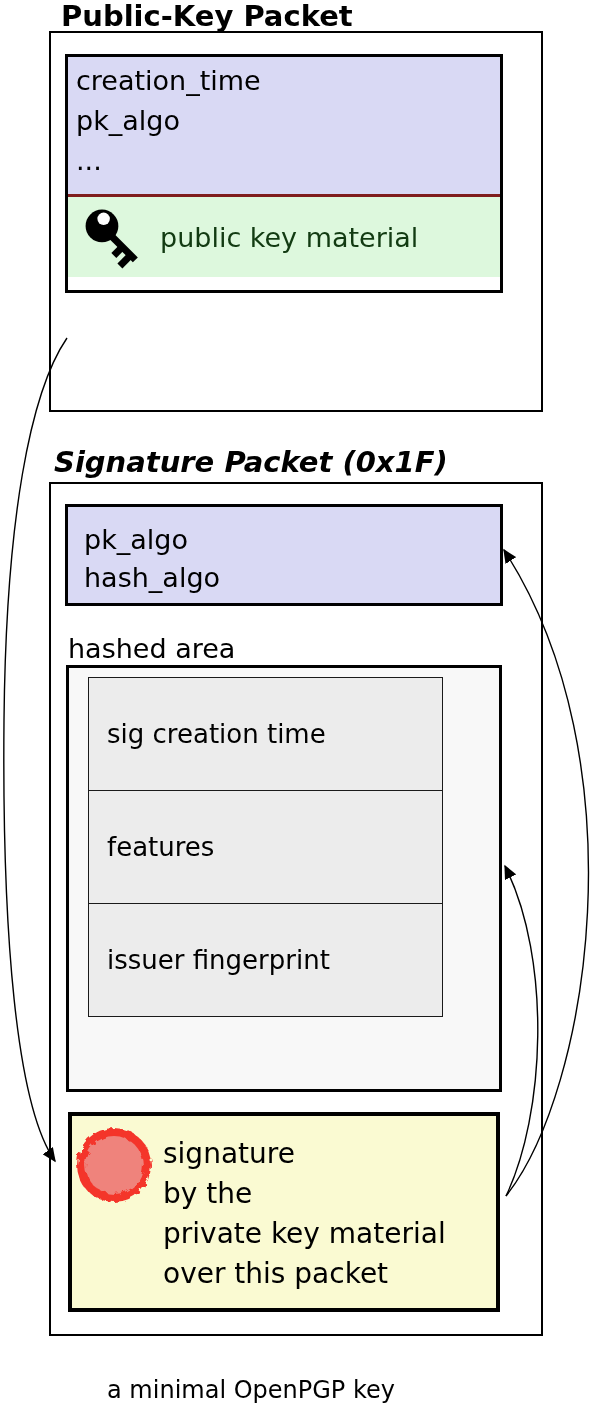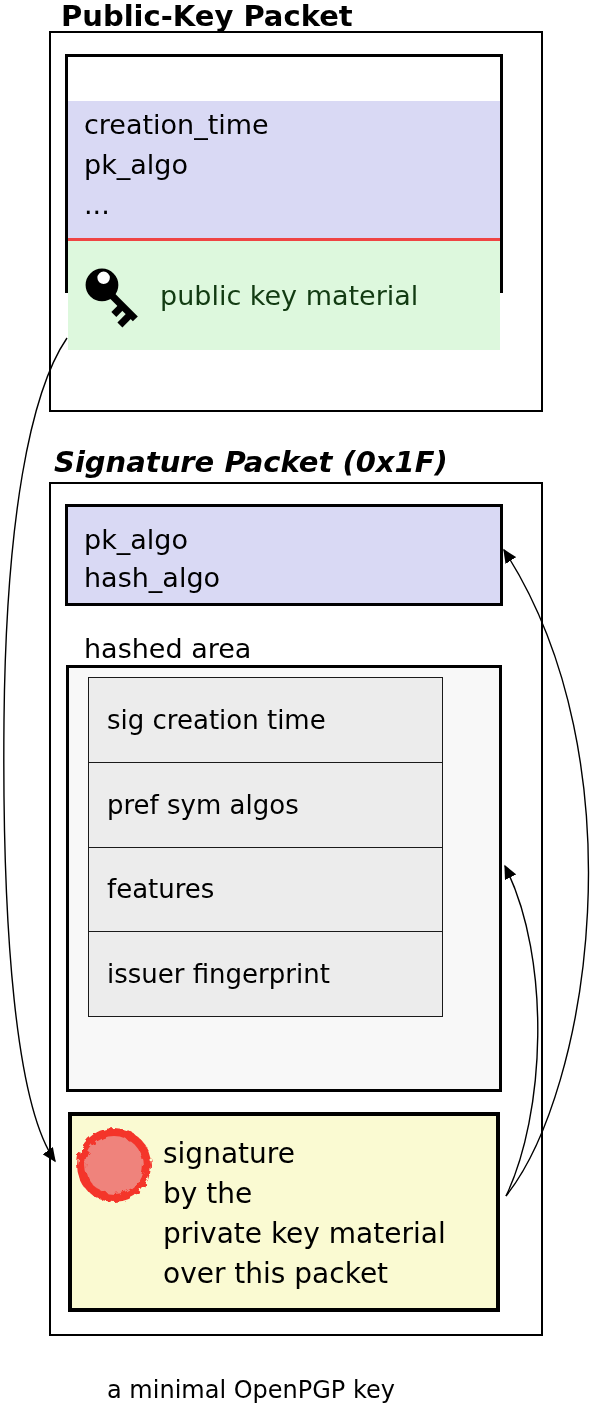--- a/index.html
+++ b/index.html
@@ -28,24 +28,24 @@
   #arrow-layer{pointer-events:none;}
 </style>
 </head>
 <body>
 
 <div class="abs title" style="left:53px;top:0px;">Public-Key Packet</div>
 
 <div class="abs outer-box" style="left:49px;top:31px;width:494px;height:381px;"></div>
 
 <div class="abs field-block" style="left:65px;top:54px;width:438px;height:239px;">
-  <div class="lavender fields" style="height:133px;border-bottom:3px solid #ef4444;padding:4px 0 0 16px;margin-top:44px;">creation_time
+  <div class="lavender fields" style="height:133px;border-bottom:3px solid #7f1d1d;padding:4px 0 0 8px;">creation_time
 pk_algo
 ...</div>
-  <div class="green-sec" style="height:109px;padding-left:6px;gap:8px;">
+  <div class="green-sec" style="height:80px;padding-left:6px;gap:8px;">
     <span>
       <svg width="78" height="78" viewBox="0 0 100 100" aria-hidden="true">
         <g transform="rotate(45 50 50)" fill="#000">
           <circle cx="30" cy="50" r="21"></circle>
           <circle cx="25" cy="42" r="8" fill="#fff"></circle>
           <rect x="48" y="46" width="43" height="9"></rect>
           <rect x="63" y="53" width="9" height="13"></rect>
           <rect x="78" y="53" width="9" height="17"></rect>
         </g>
       </svg>
@@ -54,27 +54,26 @@
   </div>
 </div>
 
 <div class="abs title" style="left:46px;top:446px;font-style:italic;">Signature Packet (0x1F)</div>
 
 <div class="abs outer-box" style="left:49px;top:482px;width:494px;height:854px;"></div>
 
 <div class="abs field-block lavender fields" style="left:65px;top:504px;width:438px;height:102px;padding:14px 0 0 16px;line-height:38px;">pk_algo
 hash_algo</div>
 
-<div class="abs hashed-label" style="left:68px;top:634px;margin-left:16px;">hashed area</div>
+<div class="abs hashed-label" style="left:68px;top:634px;">hashed area</div>
 
 <div class="abs hashed-box" style="left:66px;top:665px;width:436px;height:427px;"></div>
 
 <div class="abs subpkt-table" style="left:88px;top:677px;width:355px;height:340px;">
   <div class="subpkt-row">sig creation time</div>
-  <div class="subpkt-row">pref sym algos</div>
   <div class="subpkt-row">features</div>
   <div class="subpkt-row">issuer fingerprint</div>
 </div>
 
 <div class="abs sig-box" style="left:68px;top:1112px;width:432px;height:200px;"></div>
 
 <span class="abs" style="left:72px;top:1123px;">
   <svg width="84" height="84" viewBox="0 0 84 84" aria-hidden="true">
     <defs>
       <filter id="rough" x="-20%" y="-20%" width="140%" height="140%">

